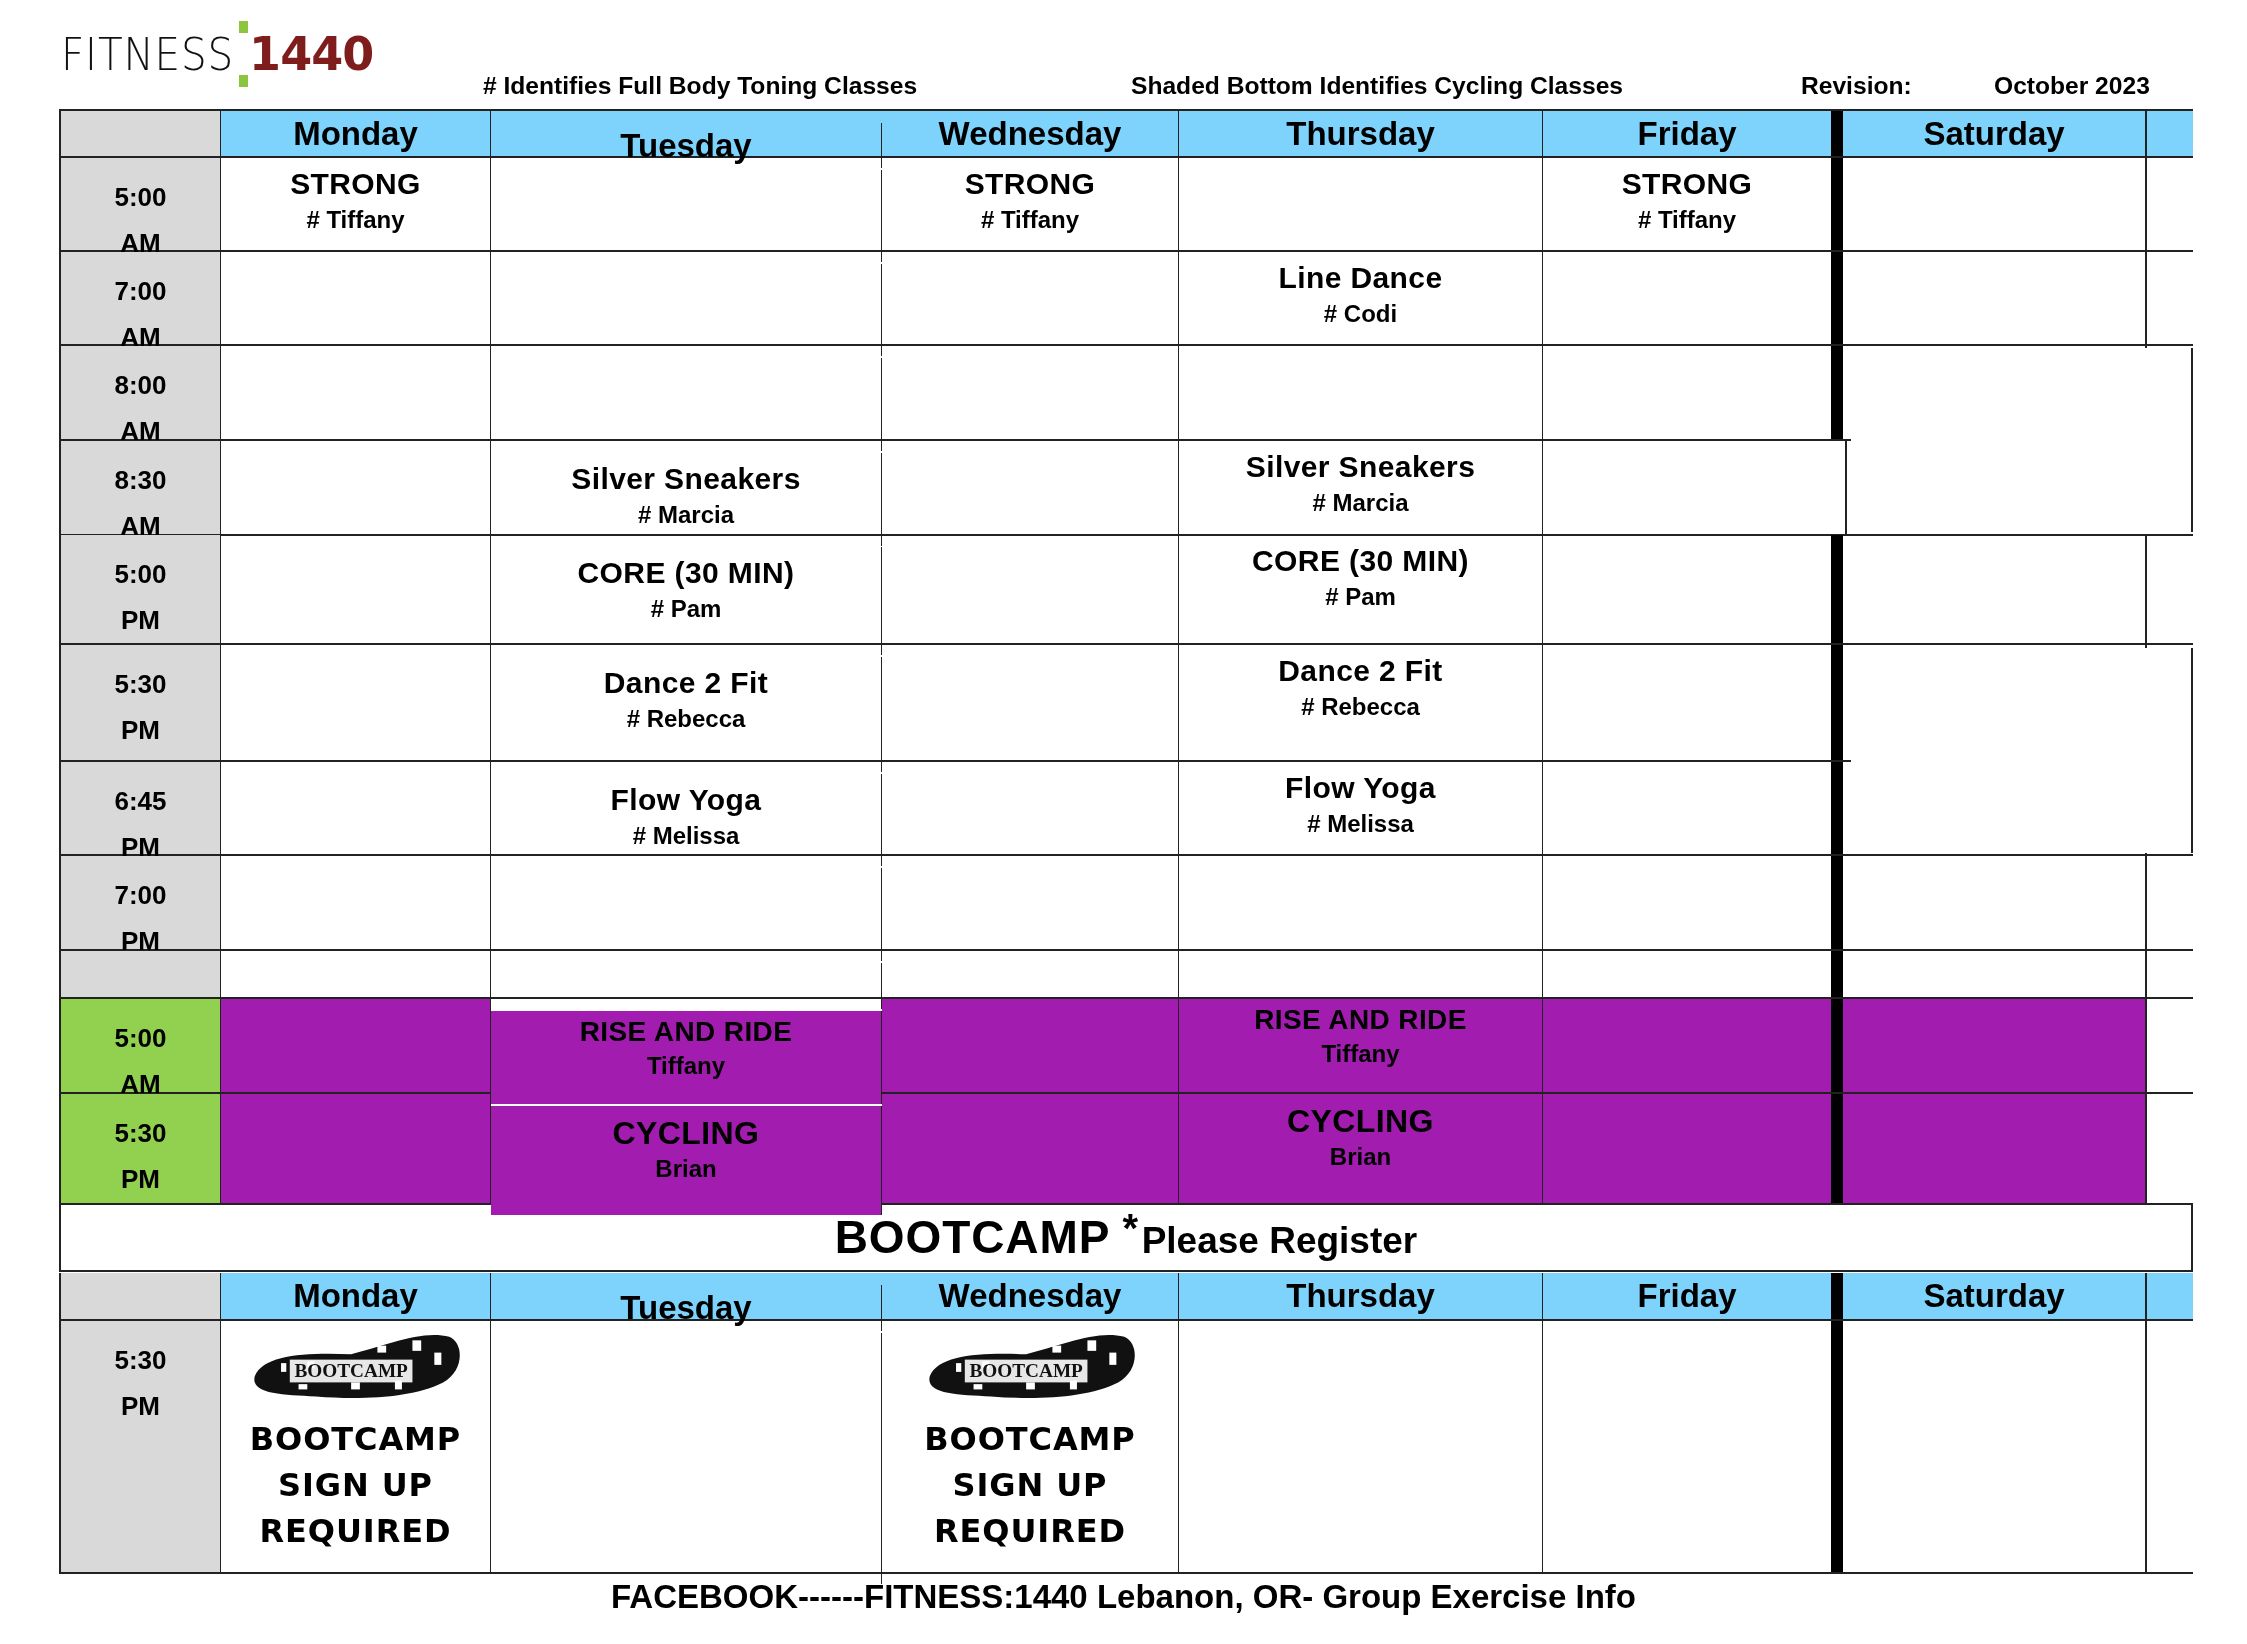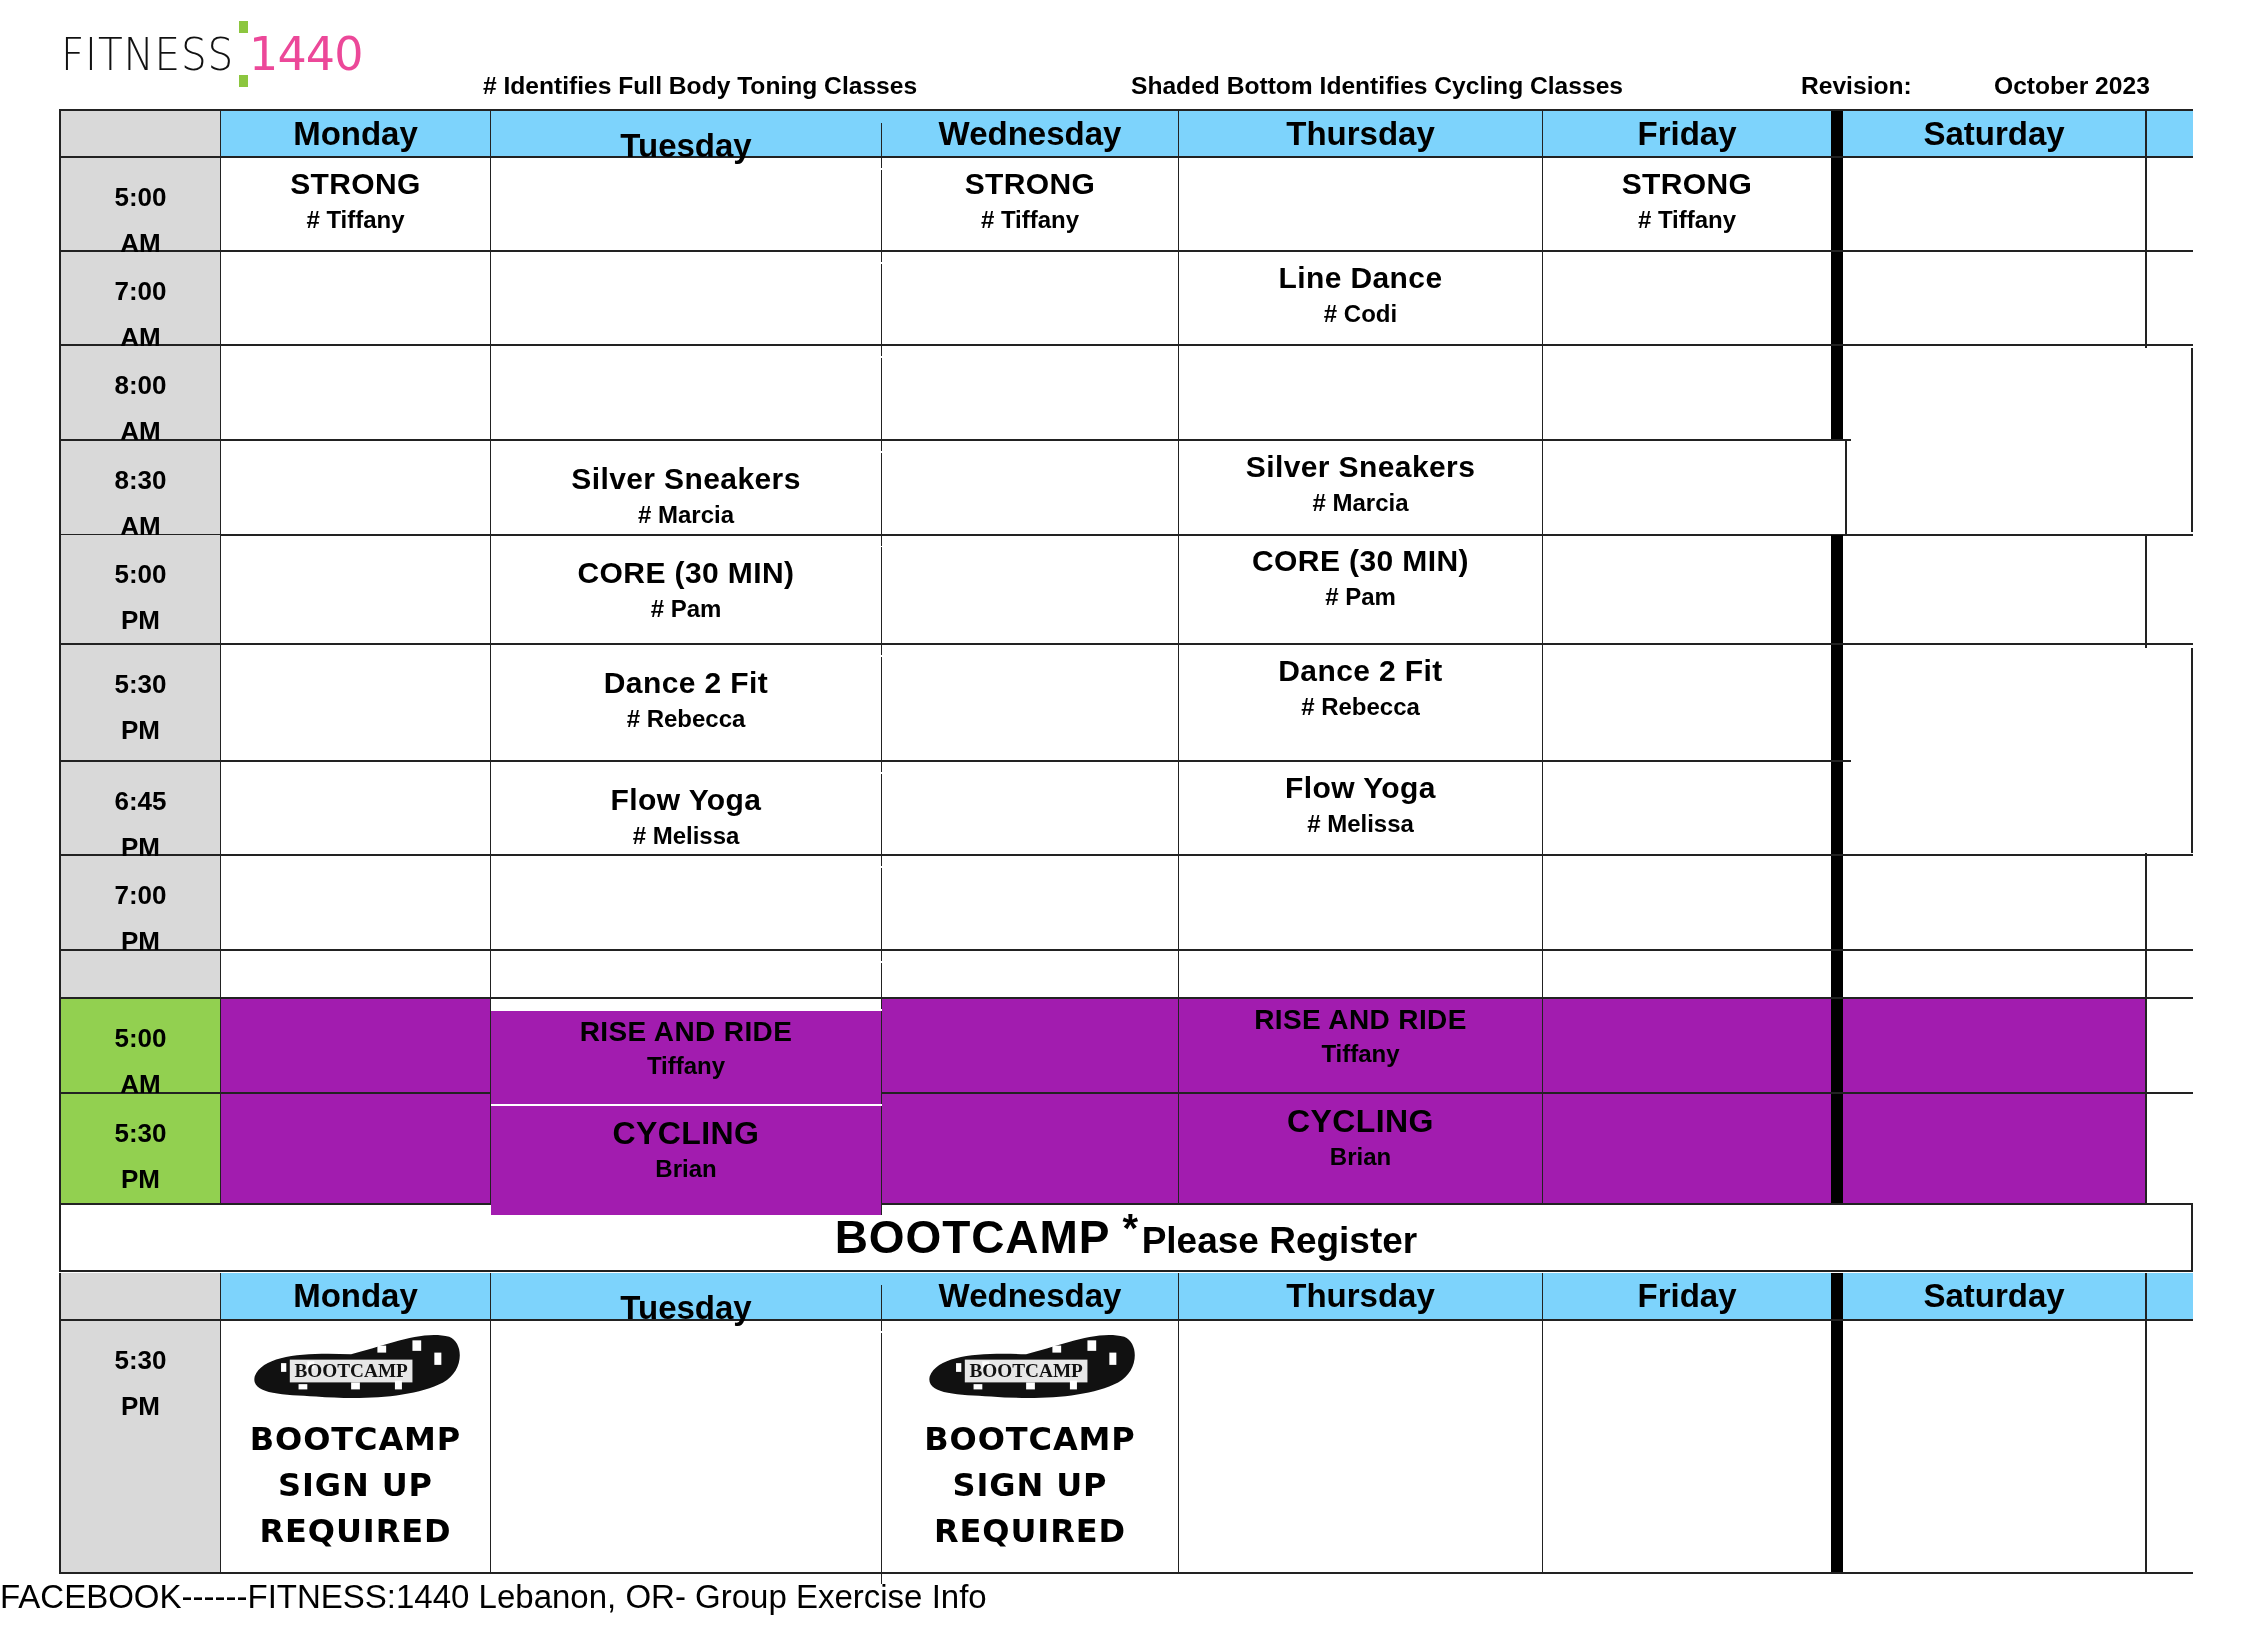--- a/index.html
+++ b/index.html
@@ -5,21 +5,21 @@
   * { box-sizing: border-box; margin: 0; padding: 0; }
   html, body { width: 2247px; height: 1644px; background: #ffffff; overflow: hidden; }
   body { position: relative; font-family: "Liberation Sans", sans-serif; color: #000; }
 
   .logo { position: absolute; left: 61px; top: 21px; height: 66px; display: flex; align-items: center; }
   .logo .thin { font-family: "DejaVu Sans", sans-serif; font-weight: 200; font-size: 44px; letter-spacing: 0.9px; color: #111; transform: scaleX(0.92); transform-origin: left; }
   .logo .sep { position: relative; width: 10.5px; height: 66px; margin: 0 1.8px 0 -12.3px; }
   .logo .sep::before, .logo .sep::after { content: ""; position: absolute; left: 1.8px; width: 9.7px; height: 12.3px; background: #8cc63f; }
   .logo .sep::before { top: 0; }
   .logo .sep::after { bottom: 0; }
-  .logo .bold { font-family: "DejaVu Sans", sans-serif; font-weight: 400; font-size: 46px; color: #ec4899; letter-spacing: -0.9px; }
+  .logo .bold { font-family: "DejaVu Sans", sans-serif; font-weight: 700; font-size: 46px; color: #7f1d1d; letter-spacing: -0.9px; }
 
   .legend { position: absolute; top: 72px; font-weight: 700; font-size: 24.6px; white-space: nowrap; }
   .legend.l1 { left: 483px; }
   .legend.l2 { left: 1131px; }
   .legend.l3 { left: 1801px; }
   .legend.l4 { left: 1994px; }
 
   .grid { position: absolute; left: 59px; }
   .row { position: absolute; left: 0; display: flex; width: 2134px; border-bottom: 2.6px solid #222; }
   .cell { height: 100%; border-right: 1.8px solid #222; display: flex; flex-direction: column; align-items: center; justify-content: flex-start; text-align: center; }
@@ -43,21 +43,21 @@
   .sat-overlay { position: absolute; background: #fff; border-right: 2.6px solid #222; }
 
   .bc-title { position: absolute; left: 59px; top: 1204px; width: 2134px; height: 68px; border-left: 2.6px solid #222; border-right: 2.6px solid #222; border-bottom: 2.6px solid #222; display: flex; justify-content: center; align-items: center; }
   .bc-title .big { font-weight: 700; font-size: 46px; letter-spacing: 0.9px; }
   .bc-title .star { font-weight: 700; font-size: 40px; margin-left: 12.3px; position: relative; top: -8.8px; }
   .bc-title .small { font-weight: 700; font-size: 37px; margin-left: 3.5px; position: relative; top: 3.5px; }
 
   .boot-logo { margin-top: 7px; }
   .boot-text { font-family: "DejaVu Sans", sans-serif; font-weight: 700; font-size: 32px; line-height: 46px; margin-top: 8.8px; letter-spacing: 0.9px; }
 
-  .footer { position: absolute; left: 0; width: 2247px; top: 1578px; text-align: left; font-weight: 400; font-size: 33px; }
+  .footer { position: absolute; left: 0; width: 2247px; top: 1578px; text-align: center; font-weight: 700; font-size: 33px; }
 </style>
 </head>
 <body>
 
 <div class="logo">
   <span class="thin">FITNESS</span>
   <span class="sep"></span>
   <span class="bold">1440</span>
 </div>
 

